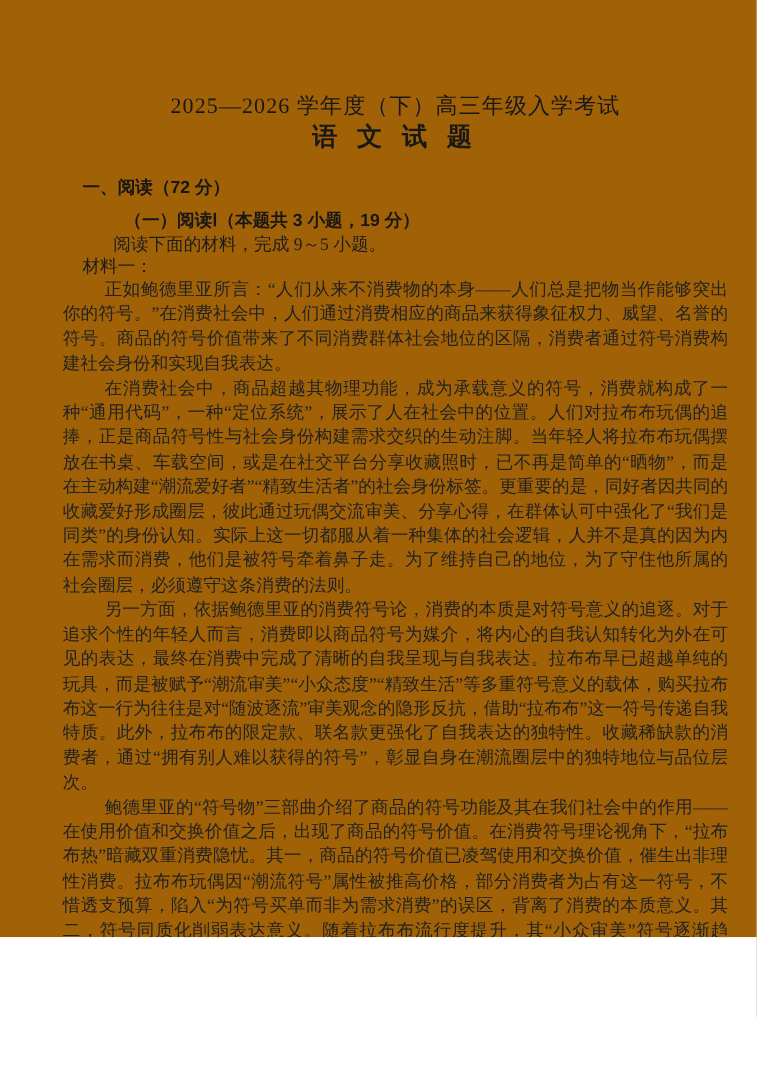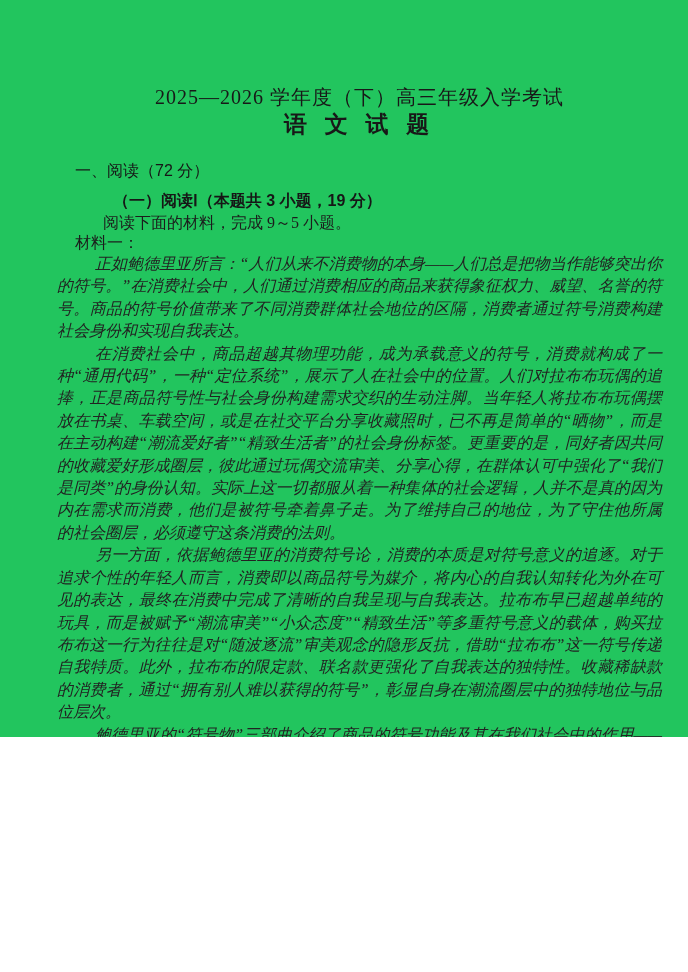--- a/index.html
+++ b/index.html
@@ -3,22 +3,22 @@
 <meta charset="utf-8">
 <style>
   html, body {
     margin: 0;
     padding: 0;
     background: #ffffff;
   }
   .page {
     position: relative;
     width: 688px;
-    height: 737px;
-    background: #22c55e;
+    height: 852px;
+    background: #a16207;
     overflow: hidden;
     color: #141414;
     font-family: "Liberation Serif", serif;
   }
   .content {
     position: absolute;
     left: 57px;
     top: 0;
     width: 605px;
   }
@@ -37,21 +37,21 @@
     font-size: 23px;
     font-weight: 700;
     letter-spacing: 6px;
     line-height: 30px;
     color: #181818;
   }
   .sec-heading {
     margin-top: 20px;
     padding-left: 18px;
     font-family: "Liberation Sans", sans-serif;
-    font-weight: 400;
+    font-weight: 700;
     font-size: 16px;
     line-height: 22px;
     color: #161616;
   }
   .sub-heading {
     margin-top: 8px;
     padding-left: 56px;
     font-family: "Liberation Sans", sans-serif;
     font-weight: 700;
     font-size: 16px;
@@ -71,21 +71,20 @@
     line-height: 20px;
     margin-top: 1px;
     color: #1c1c1c;
   }
   .body-para {
     margin: 0;
     font-size: 16px;
     line-height: 22.4px;
     text-align: justify;
     text-indent: 38px;
-    font-style: italic;
     font-family: "Liberation Serif", serif;
     color: #222222;
   }
   .attribution {
     margin: 0;
     font-style: normal;
     font-size: 16px;
     line-height: 22.4px;
     text-align: right;
     padding-right: 58px;

